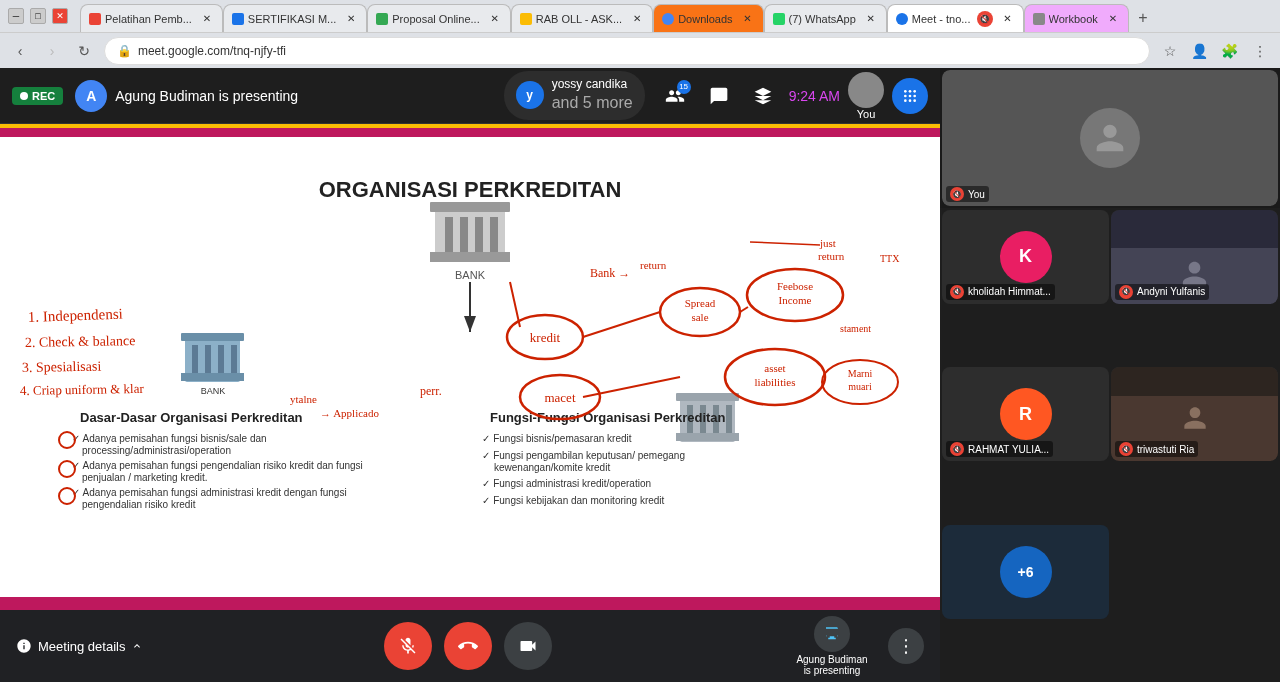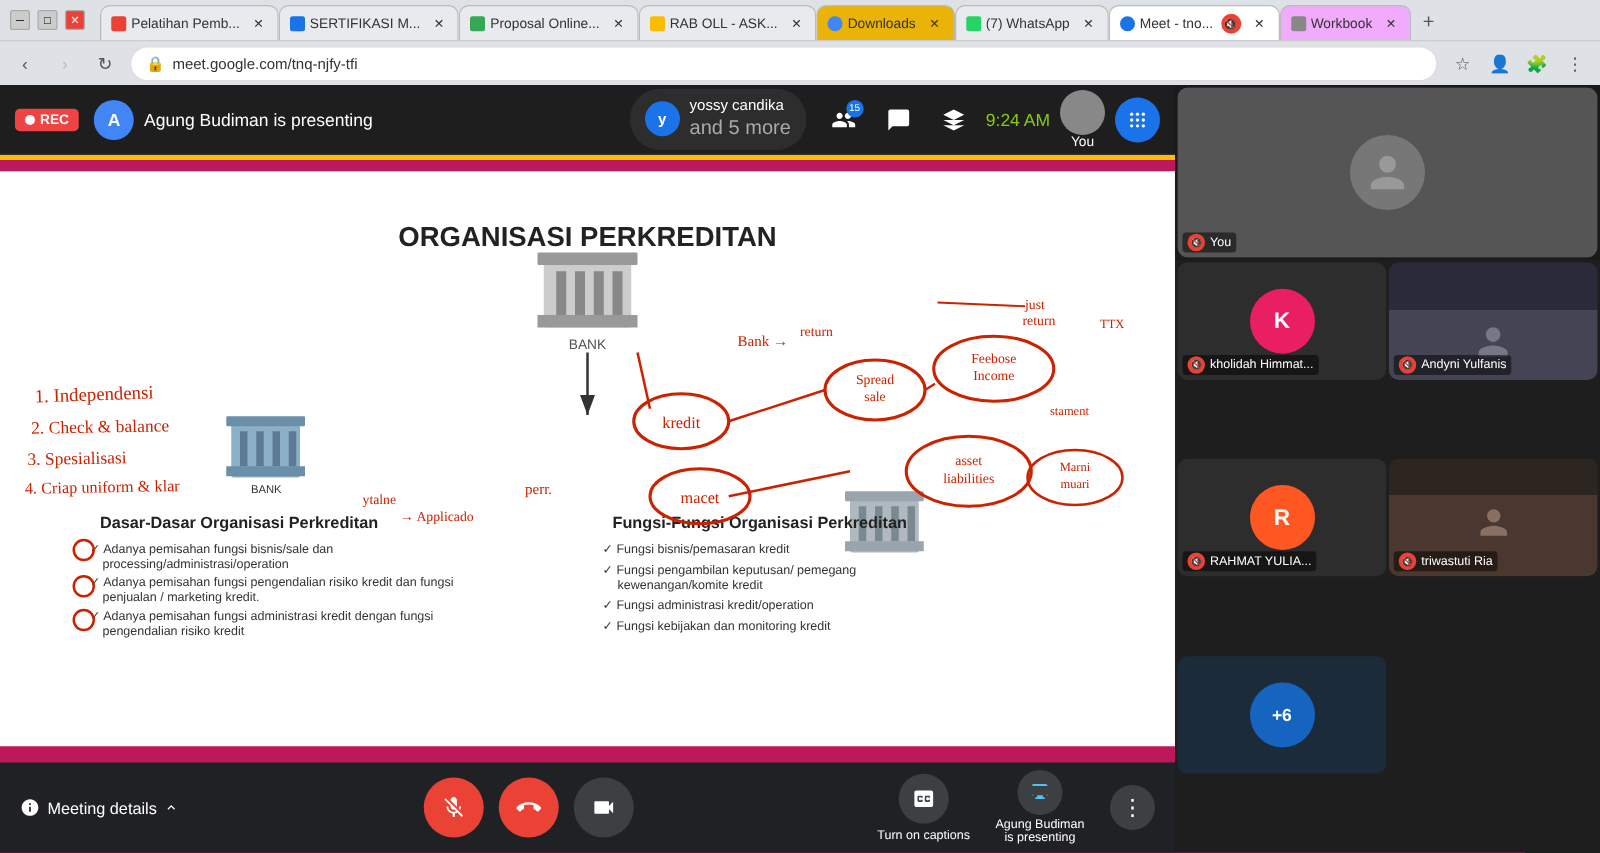--- a/index.html
+++ b/index.html
@@ -131,21 +131,21 @@
     .meet-topbar {
       height: 56px;
       background: #1e1e1e;
       display: flex;
       align-items: center;
       padding: 0 12px;
       gap: 12px;
       border-bottom: 1px solid #333;
     }
     .rec-badge {
-      background: #ef4444;
+      background: #15803d;
       color: #fff;
       font-size: 11px;
       font-weight: bold;
       padding: 3px 8px;
       border-radius: 4px;
       display: flex; align-items: center; gap: 4px;
     }
     .rec-dot { width: 8px; height: 8px; background: #fff; border-radius: 50%; }
     .presenter-info {
       display: flex; align-items: center; gap: 8px;
@@ -197,21 +197,21 @@
       position: absolute;
       top: 2px; right: 2px;
       background: #1a73e8;
       color: #fff;
       font-size: 8px;
       width: 14px; height: 14px;
       border-radius: 50%;
       display: flex; align-items: center; justify-content: center;
     }
     .time-display {
-      color: #84cc16;
+      color: #d946ef;
       font-size: 14px;
       white-space: nowrap;
     }
     .you-label {
       color: #fff; font-size: 11px; text-align: center;
     }
     .user-avatar-topbar {
       width: 36px; height: 36px;
       border-radius: 50%;
       background: #888;
@@ -405,21 +405,21 @@
     <div class="tab" style="background:#e8eaed;">
       <span style="width:12px;height:12px;background:#34a853;border-radius:2px;display:inline-block;flex-shrink:0;"></span>
       <span style="font-size:11px;overflow:hidden;text-overflow:ellipsis;white-space:nowrap;max-width:90px;">Proposal Online...</span>
       <span class="tab-close">✕</span>
     </div>
     <div class="tab" style="background:#e8eaed;">
       <span style="width:12px;height:12px;background:#fbbc04;border-radius:2px;display:inline-block;flex-shrink:0;"></span>
       <span style="font-size:11px;overflow:hidden;text-overflow:ellipsis;white-space:nowrap;max-width:90px;">RAB OLL - ASK...</span>
       <span class="tab-close">✕</span>
     </div>
-    <div class="tab" style="background:#eab308;">
+    <div class="tab" style="background:#f97316;">
       <span style="width:12px;height:12px;background:#4285f4;border-radius:50%;display:inline-block;flex-shrink:0;"></span>
       <span style="font-size:11px;overflow:hidden;text-overflow:ellipsis;white-space:nowrap;max-width:90px;">Downloads</span>
       <span class="tab-close">✕</span>
     </div>
     <div class="tab" style="background:#e8eaed;">
       <span style="width:12px;height:12px;background:#25d366;border-radius:2px;display:inline-block;flex-shrink:0;"></span>
       <span style="font-size:11px;overflow:hidden;text-overflow:ellipsis;white-space:nowrap;max-width:90px;">(7) WhatsApp</span>
       <span class="tab-close">✕</span>
     </div>
     <div class="tab active">
@@ -652,28 +652,20 @@
               <path d="M12 9c-1.6 0-3.15.25-4.6.72v3.1c0 .39-.23.74-.56.9-.98.49-1.87 1.12-2.66 1.85-.18.18-.43.28-.7.28-.28 0-.53-.11-.71-.29L.29 13.08c-.18-.17-.29-.42-.29-.7 0-.28.11-.53.29-.71C3.34 8.78 7.46 7 12 7s8.66 1.78 11.71 4.67c.18.18.29.43.29.71 0 .28-.11.53-.29.71l-2.48 2.48c-.18.18-.43.29-.71.29-.27 0-.52-.1-.7-.28-.79-.73-1.68-1.36-2.66-1.85-.33-.16-.56-.51-.56-.9v-3.1C15.15 9.25 13.6 9 12 9z"></path>
             </svg>
         </button>
         <button class="ctrl-btn video" title="Camera">
           <svg width="20" height="20" viewBox="0 0 24 24" fill="#fff">
               <path d="M17 10.5V7c0-.55-.45-1-1-1H4c-.55 0-1 .45-1 1v10c0 .55.45 1 1 1h12c.55 0 1-.45 1-1v-3.5l4 4v-11l-4 4z"></path>
             </svg>
         </button>
       </div>
       <div class="bottom-right">
-        <div class="caption-btn">
-          <div class="caption-icon">
-            <svg width="20" height="20" viewBox="0 0 24 24" fill="#fff">
-                <path d="M19 4H5c-1.11 0-2 .9-2 2v12c0 1.1.89 2 2 2h14c1.1 0 2-.9 2-2V6c0-1.1-.9-2-2-2zm-8 7H9.5v-.5h-2v3h2V13H11v1c0 .55-.45 1-1 1H7c-.55 0-1-.45-1-1v-4c0-.55.45-1 1-1h3c.55 0 1 .45 1 1v1zm7 0h-1.5v-.5h-2v3h2V13H18v1c0 .55-.45 1-1 1h-3c-.55 0-1-.45-1-1v-4c0-.55.45-1 1-1h3c.55 0 1 .45 1 1v1z"></path>
-              </svg>
-          </div>
-          <span class="caption-label">Turn on captions</span>
-        </div>
         <div class="presenting-info">
           <div class="presenting-icon">
             <svg width="18" height="18" viewBox="0 0 24 24" fill="#4fc3f7">
                 <path d="M20 3H4v10c0 1.1.9 2 2 2h3v2H7v2h10v-2h-2v-2h3c1.1 0 2-.9 2-2V5c0-1.1-.9-2-2-2zm0 12H4V5h16v10z"></path>
               </svg>
           </div>
           <span class="presenting-label">Agung Budiman is presenting</span>
         </div>
         <div class="more-btn">⋮</div>
       </div>

